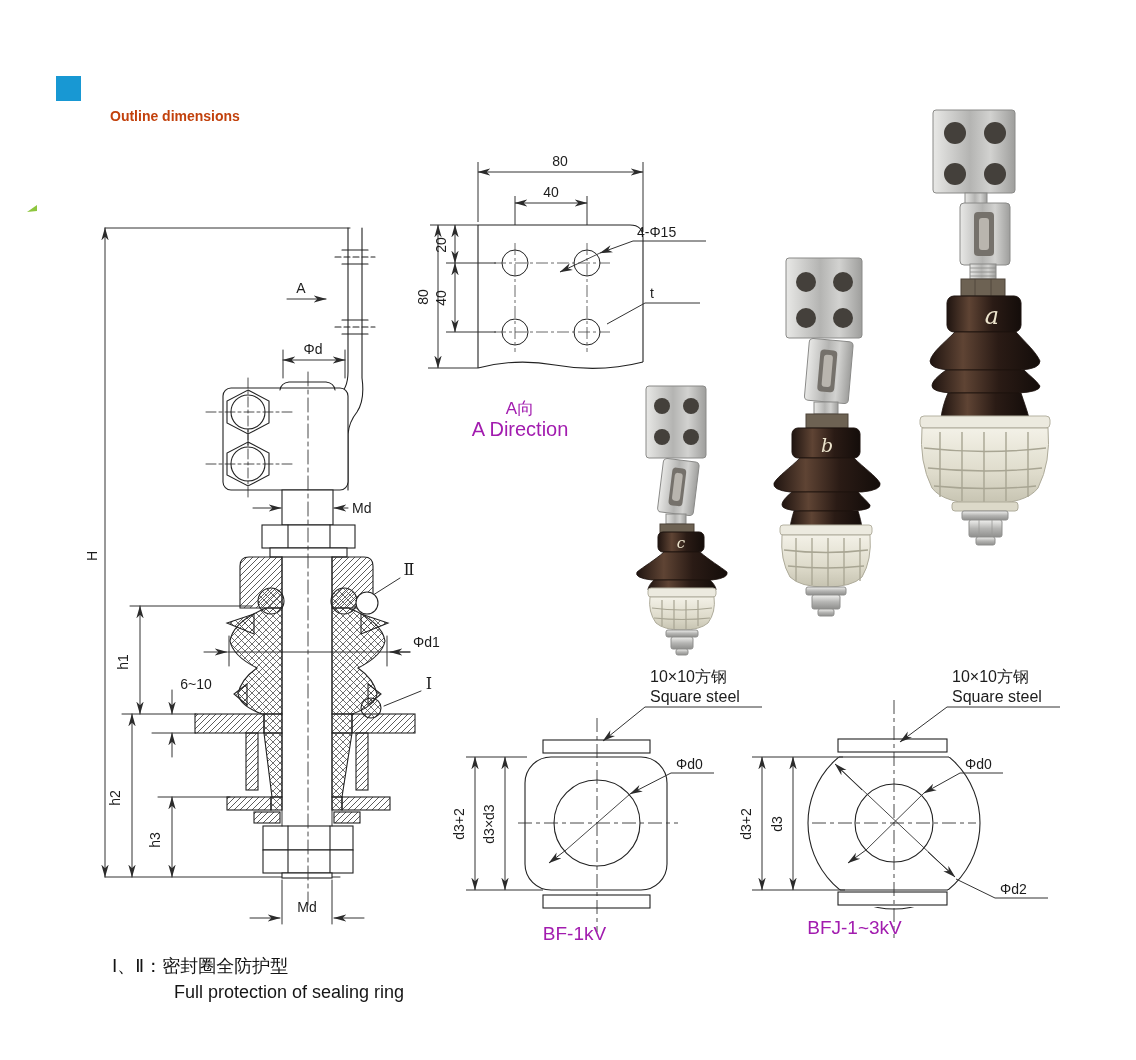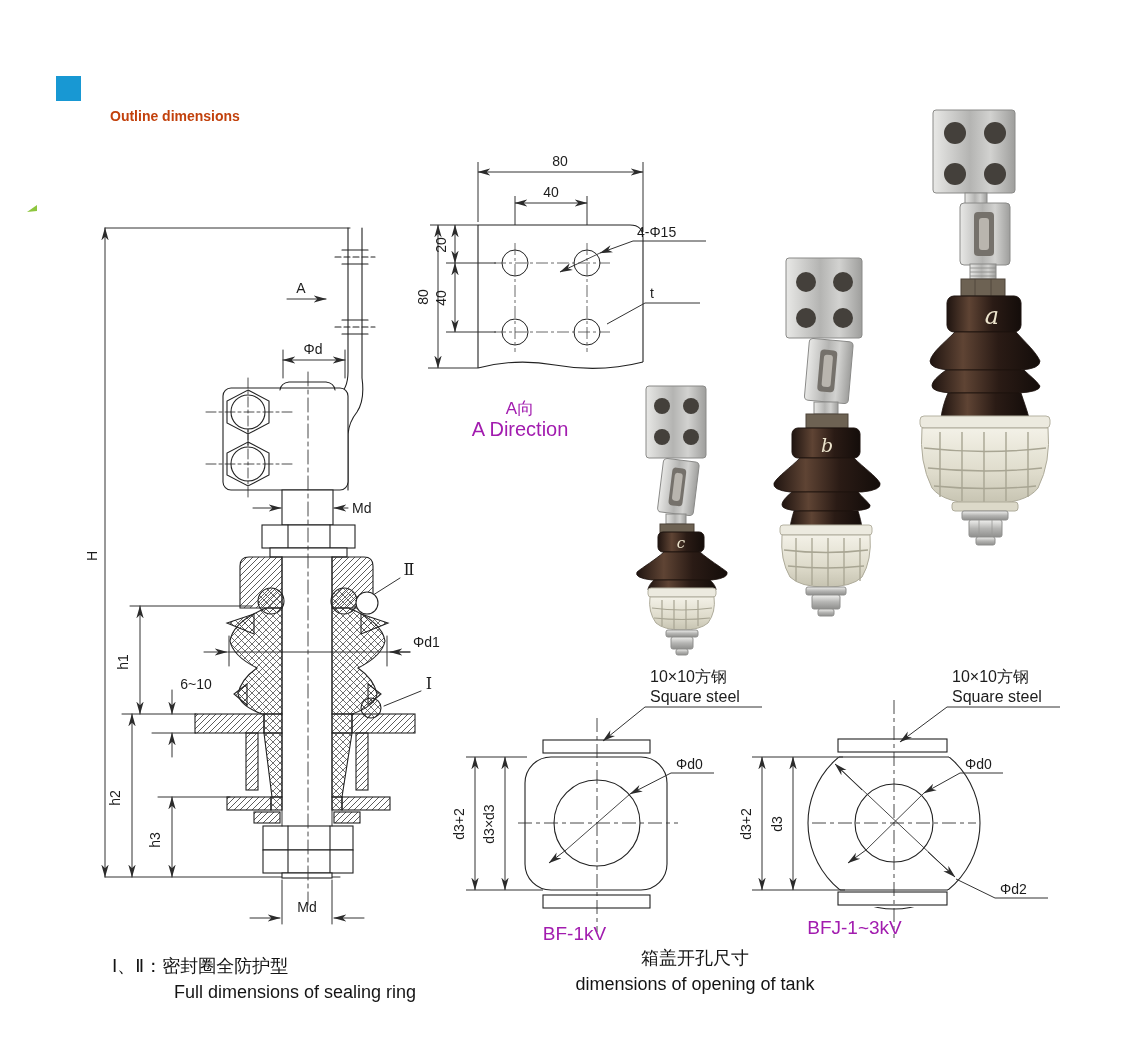--- a/index.html
+++ b/index.html
@@ -372,20 +372,16 @@
 
   <div class="cap cap-aview">
     <div class="zh">A向</div>
     <div class="en">A Direction</div>
   </div>
   <div class="cap cap-bf">BF-1kV</div>
   <div class="cap cap-bfj">BFJ-1~3kV</div>
 
   <div class="note-left">
     <div class="zh note-line">Ⅰ、Ⅱ：密封圈全防护型</div>
-    <div class="en note-line">Full dimensions of sealing ring</div>
+    <div class="en note-line">Full protection of sealing ring</div>
   </div>
-  <div class="note-right">
-    <div class="zh note-line">箱盖开孔尺寸</div>
-    <div class="en note-line">dimensions of opening of tank</div>
-  </div>
 
 </div>
 
 </body></html>

